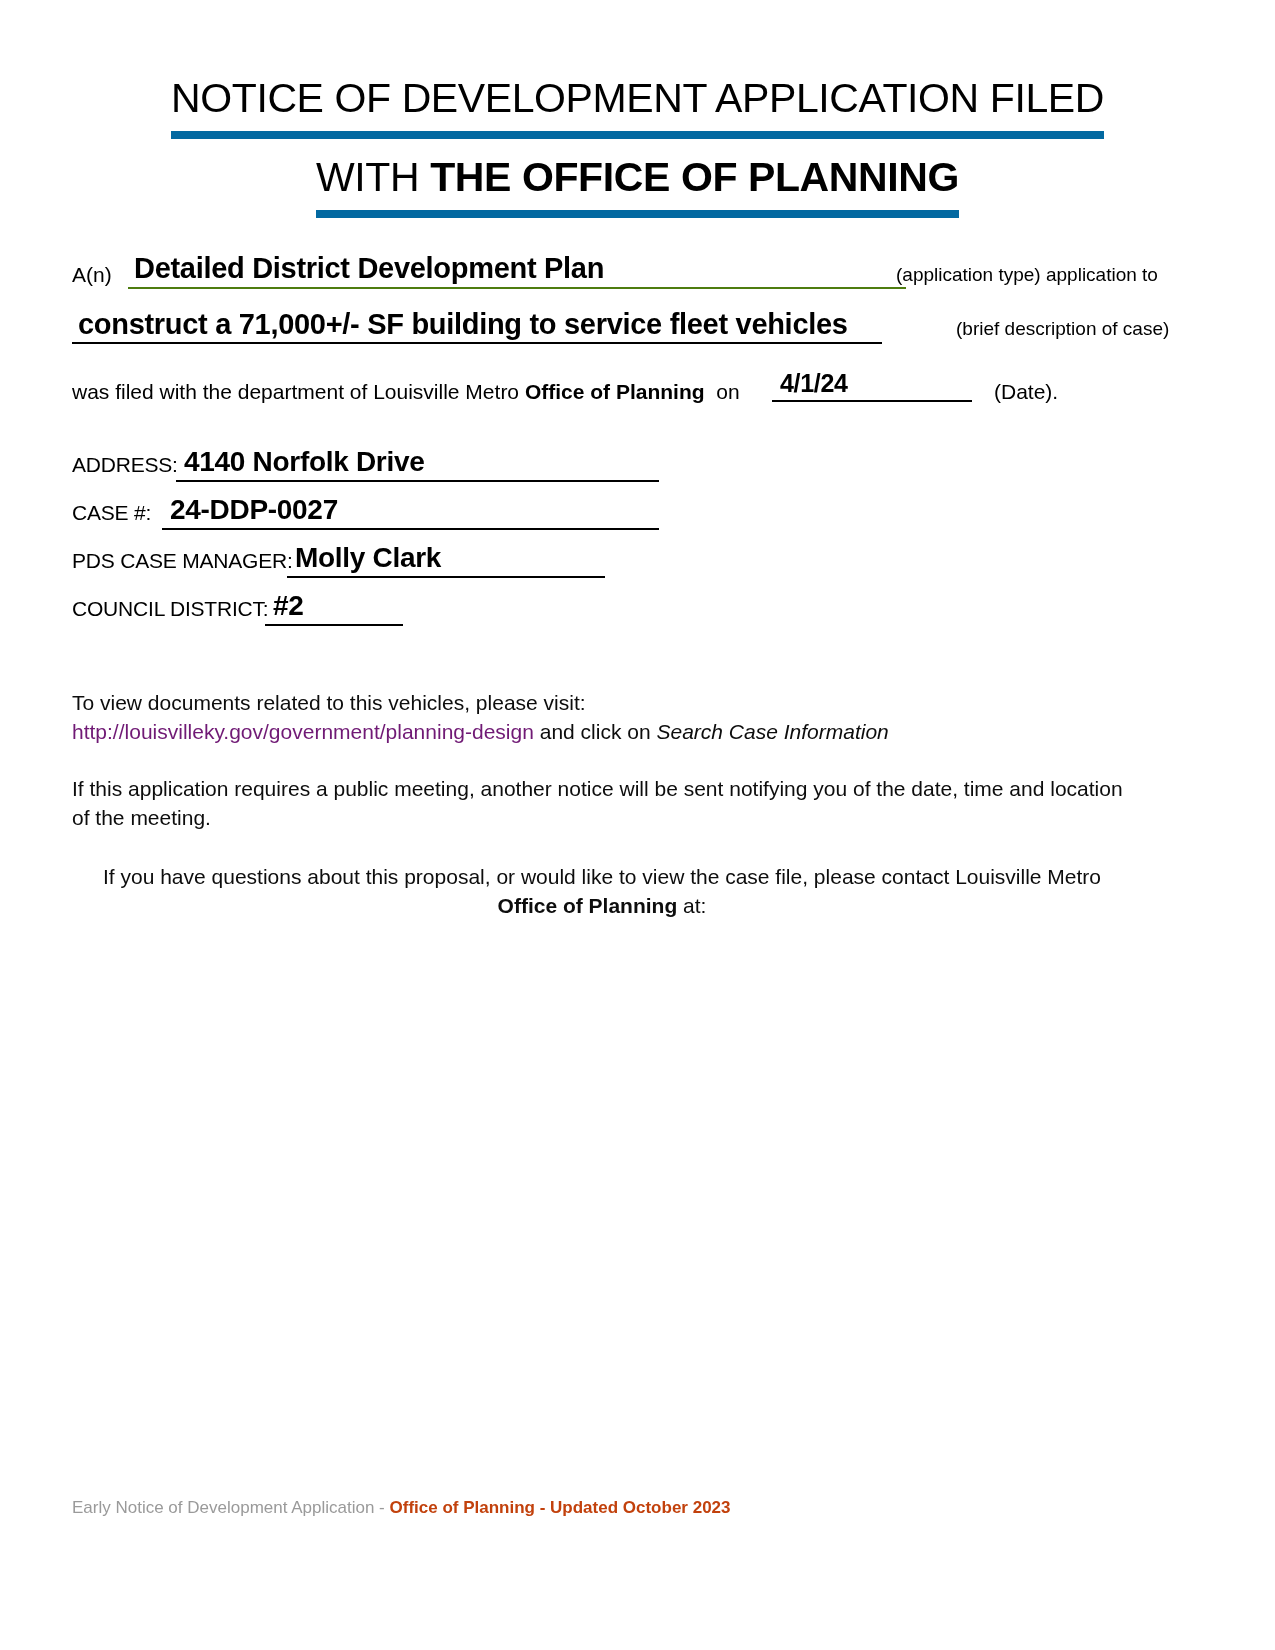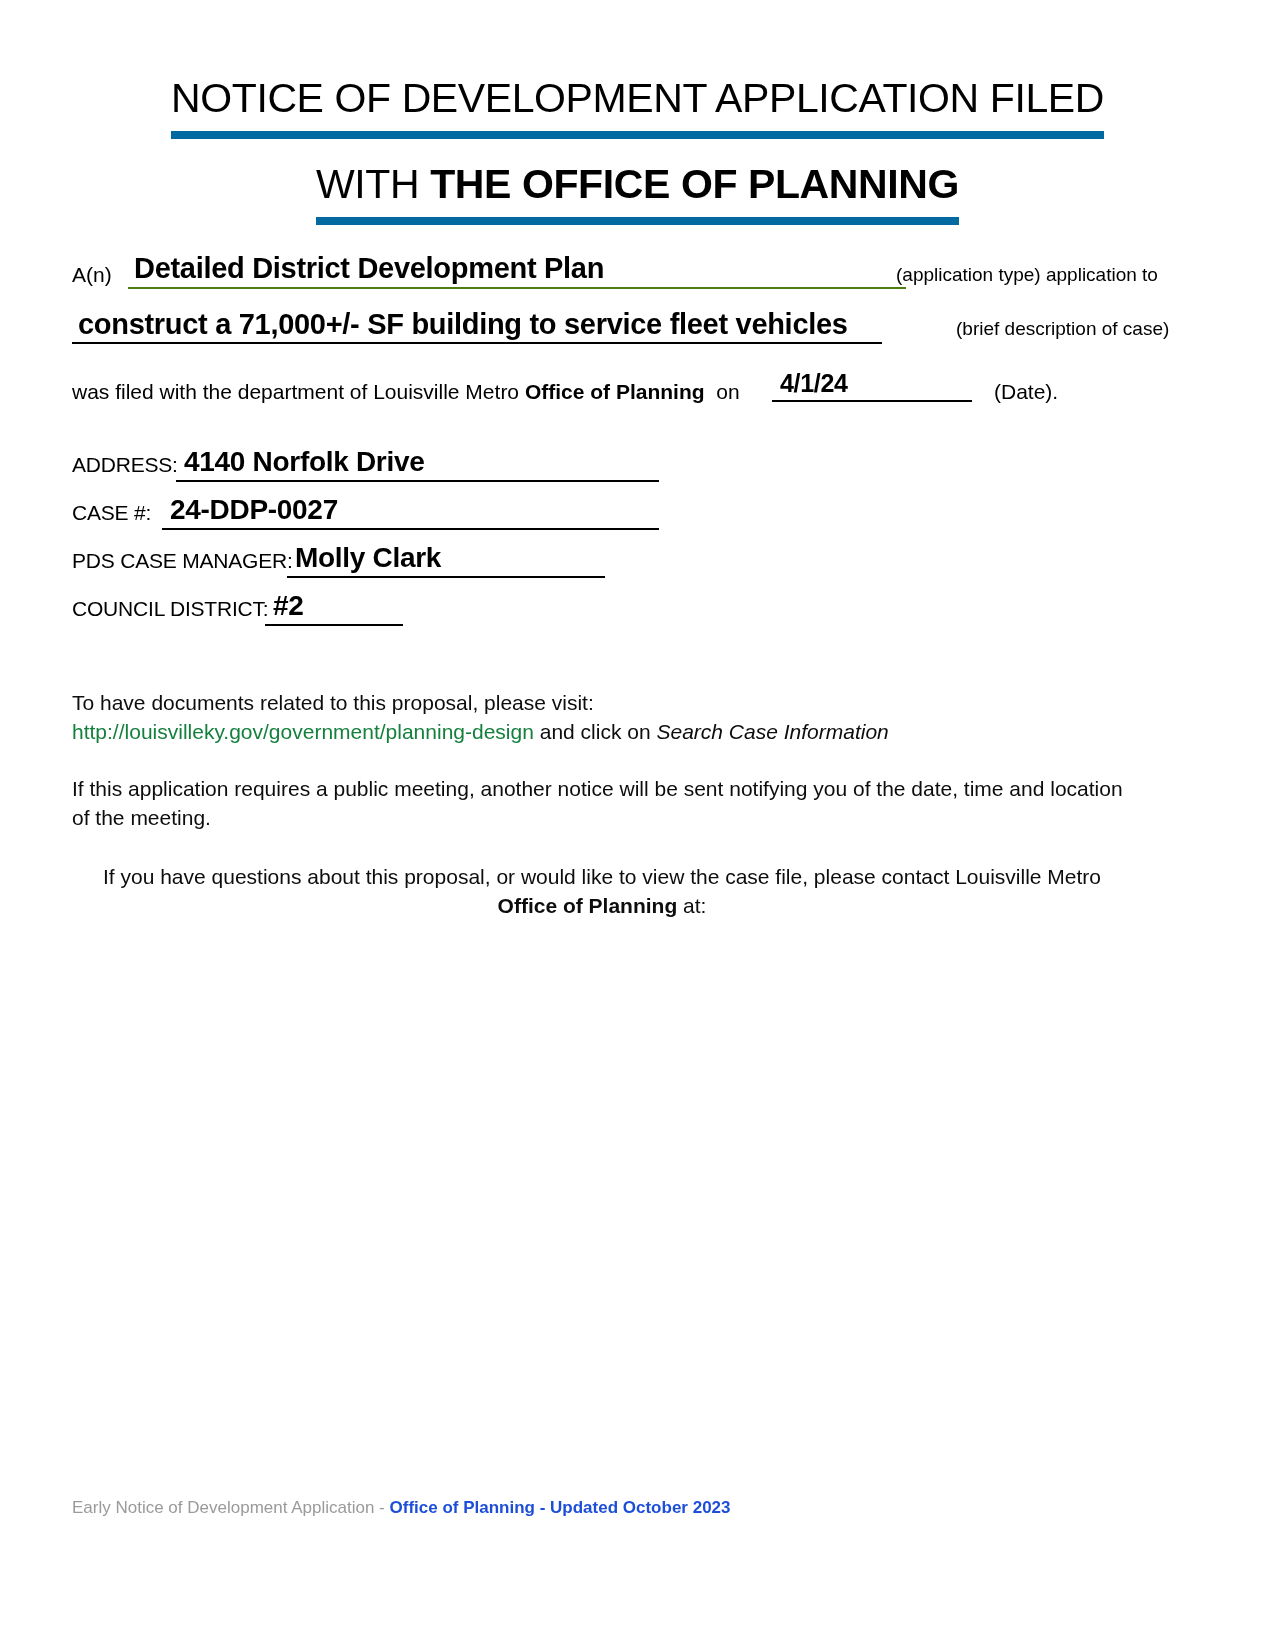--- a/index.html
+++ b/index.html
@@ -37,21 +37,21 @@
     white-space: nowrap;
     display: block;
   }
   .title-line .ul {
     border-bottom: 8px solid #0369a1;
     padding-bottom: 10px;
     display: inline-block;
     line-height: 46px;
   }
   .title-line-2 {
-    margin-top: 17px;
+    margin-top: 10px;
   }
   .t-light { font-weight: 400; }
   .t-bold  { font-weight: 700; }
   .thin {
     font-family: "Liberation Sans", sans-serif;
     font-weight: 400;
   }
   .hand {
     font-family: "Liberation Sans", sans-serif;
     font-weight: 700;
@@ -210,36 +210,36 @@
     font-size: 21px;
     line-height: 29px;
     color: #0d0d0d;
   }
   #para-view   { top: 688px; }
   #para-meet   { top: 774px; }
   #para-quest  { top: 862px; text-align: center; }
   #addr-block  { top: 928px; line-height: 28px; }
 
   .link {
-    color: #15803d;
+    color: #701a75;
   }
   .ital { font-style: italic; }
   .bold { font-weight: 700; }
 
   
   .footer {
     position: absolute;
     left: 72px;
     top: 1498px;
     font-family: "Liberation Sans", sans-serif;
     font-size: 17px;
     color: #9a9a9a;
     white-space: nowrap;
   }
-  .footer .bold { color: #1d4ed8; font-weight: 700; }
+  .footer .bold { color: #c2410c; font-weight: 700; }
 </style>
 </head>
 <body>
 
 <div class="page">
 
   <div class="title-block">
     <div class="title-line title-line-1">
       <span class="ul t-light">NOTICE OF DEVELOPMENT APPLICATION FILED</span>
     </div>
@@ -293,21 +293,21 @@
   </div>
 
   <div class="field thin" id="field-council">
     <span class="flabel">COUNCIL DISTRICT:</span>
     <span class="fline">
       <span class="hand">#2</span>
     </span>
   </div>
 
   <div class="para" id="para-view">
-    <div>To have documents related to this proposal, please visit:</div>
+    <div>To view documents related to this vehicles, please visit:</div>
     <div><span class="link">http://louisvilleky.gov/government/planning-design</span><span> and  click  on </span><span class="ital">Search Case Information</span></div>
   </div>
 
   <div class="para" id="para-meet">If this application requires a public meeting,  another notice will be sent notifying you of the date, time and location of the meeting.</div>
 
   <div class="para" id="para-quest"><span>If you have questions about this proposal, or would like to view the case file, please  contact Louisville  Metro </span><span class="bold">Office of Planning</span><span> at:</span></div>
 
 
   <div class="footer"><span>Early Notice of Development Application  -  </span><span class="bold">Office of Planning - Updated October 2023</span></div>
 

